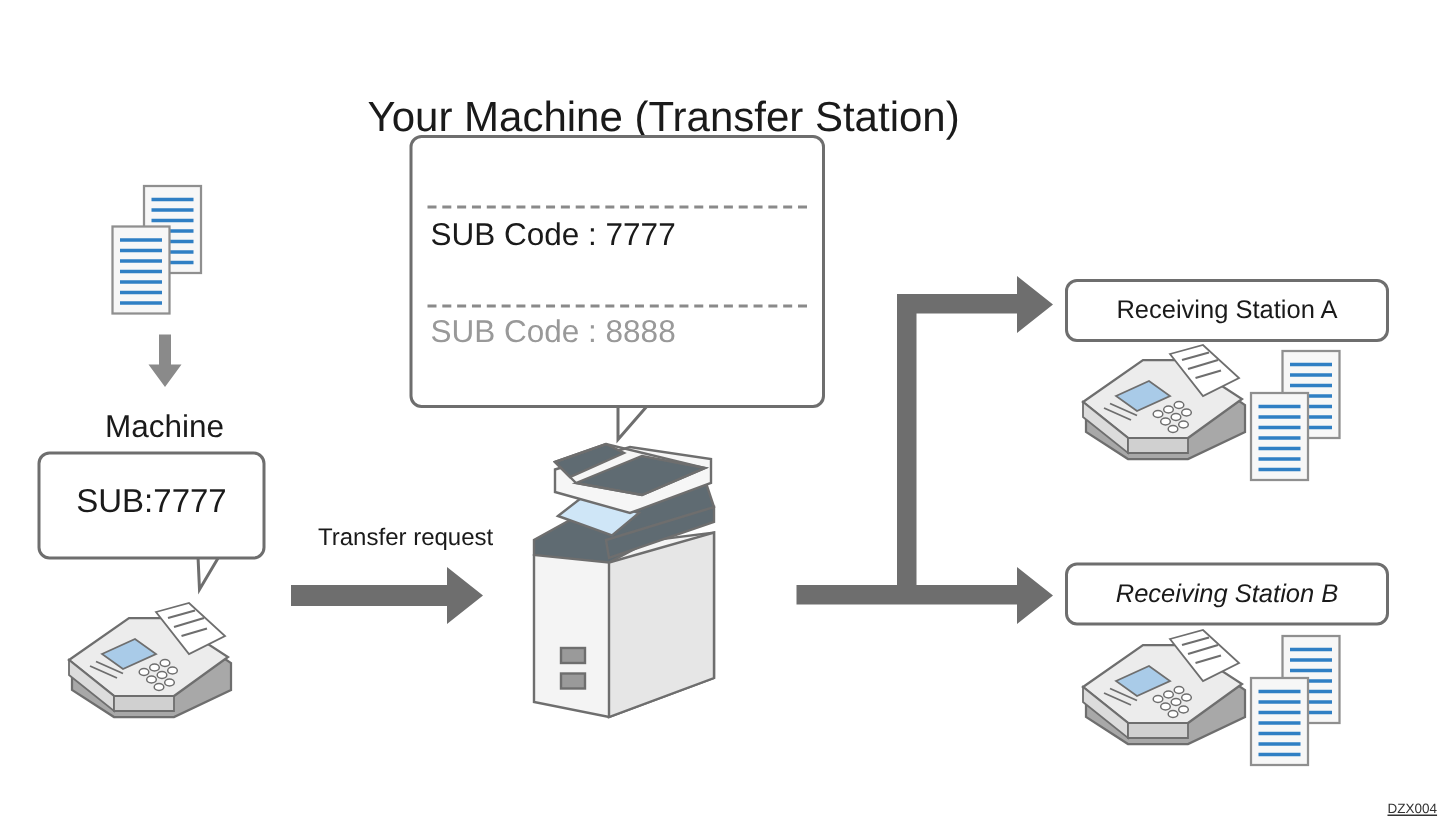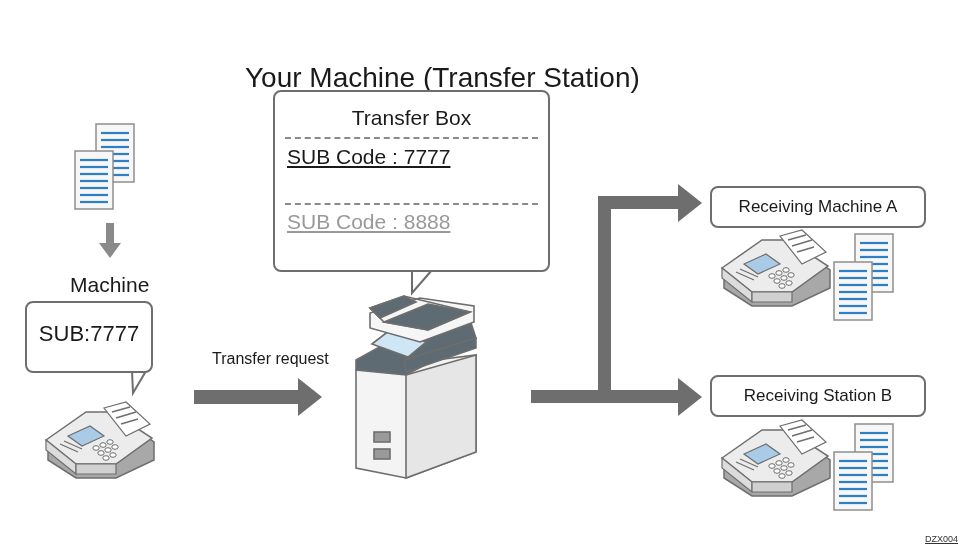--- a/index.html
+++ b/index.html
@@ -4,29 +4,29 @@
 <style>
   html,body{margin:0;padding:0;background:#ffffff;}
   body{width:966px;height:549px;position:relative;overflow:hidden;font-family:"Liberation Sans",sans-serif;color:#1a1a1a;}
   .abs{position:absolute;}
   .txt{white-space:nowrap;}
   .title{left:245px;top:62px;font-size:28px;}
   .bubble{border:2px solid #6e6e6e;border-radius:8px;background:#fff;box-sizing:border-box;}
   .tbox{left:273px;top:90px;width:277px;height:182px;}
   .tbox-title{left:0;width:100%;top:14px;text-align:center;font-size:21px;}
   .dash{left:10px;right:10px;height:0;border-top:2px dashed #8a8a8a;}
-  .line{left:12px;font-size:21px;text-decoration:underline;}
+  .line{left:12px;font-size:21px;}
   .gray{color:#999999;}
   .sender-label{left:70px;top:273px;font-size:21px;}
-  .sub-bubble{left:25px;top:301px;width:128px;height:72px;}
+  .sub-bubble{left:25px;top:301px;width:152px;height:72px;}
   .sub-text{left:0;width:100%;top:18px;text-align:center;font-size:22px;}
   .treq{left:192px;top:350px;font-size:16px;margin-left:20px;}
   .rs{width:216px;height:42px;border-radius:8px;border:2px solid #6e6e6e;background:#fff;box-sizing:border-box;display:flex;align-items:center;justify-content:center;font-size:17px;}
   .rs-a{left:710px;top:186px;}
-  .rs-b{left:710px;top:375px;}
+  .rs-b{left:710px;top:375px;font-style:italic;}
   .code{left:925px;top:534px;font-size:9px;color:#333;text-decoration:underline;}
   svg{position:absolute;left:0;top:0;}
 </style>
 </head>
 <body>
 
 <svg width="966" height="549" viewBox="0 0 966 549">
   <defs>
     <g id="doc">
       <rect x="0" y="0" width="38" height="58" fill="#f7f7f7" stroke="#8f8f8f" stroke-width="1.5"></rect>
@@ -117,35 +117,34 @@
     </g>
   <g>
     <use href="#doc" x="855" y="424"></use>
     <use href="#doc" x="834" y="452"></use>
   </g>
 </svg>
 
 <div class="abs txt title">Your Machine (Transfer Station)</div>
 
 <div class="abs bubble tbox">
-  <div class="abs txt tbox-title">Transfer Box</div>
   <div class="abs dash" style="top:45px"></div>
   <div class="abs txt line" style="top:53px">SUB Code : 7777</div>
   <div class="abs dash" style="top:111px"></div>
   <div class="abs txt line gray" style="top:118px">SUB Code : 8888</div>
 </div>
 
 <div class="abs txt sender-label">Machine</div>
 
 <div class="abs bubble sub-bubble">
   <div class="abs txt sub-text">SUB:7777</div>
 </div>
 
 <div class="abs txt treq">Transfer request</div>
 
 <div class="abs rs rs-a">
-    <span>Receiving Machine A</span>
+    <span>Receiving Station A</span>
   </div>
 <div class="abs rs rs-b">
     <span>Receiving Station B</span>
   </div>
 
 <div class="abs txt code">DZX004</div>
 
 </body></html>

